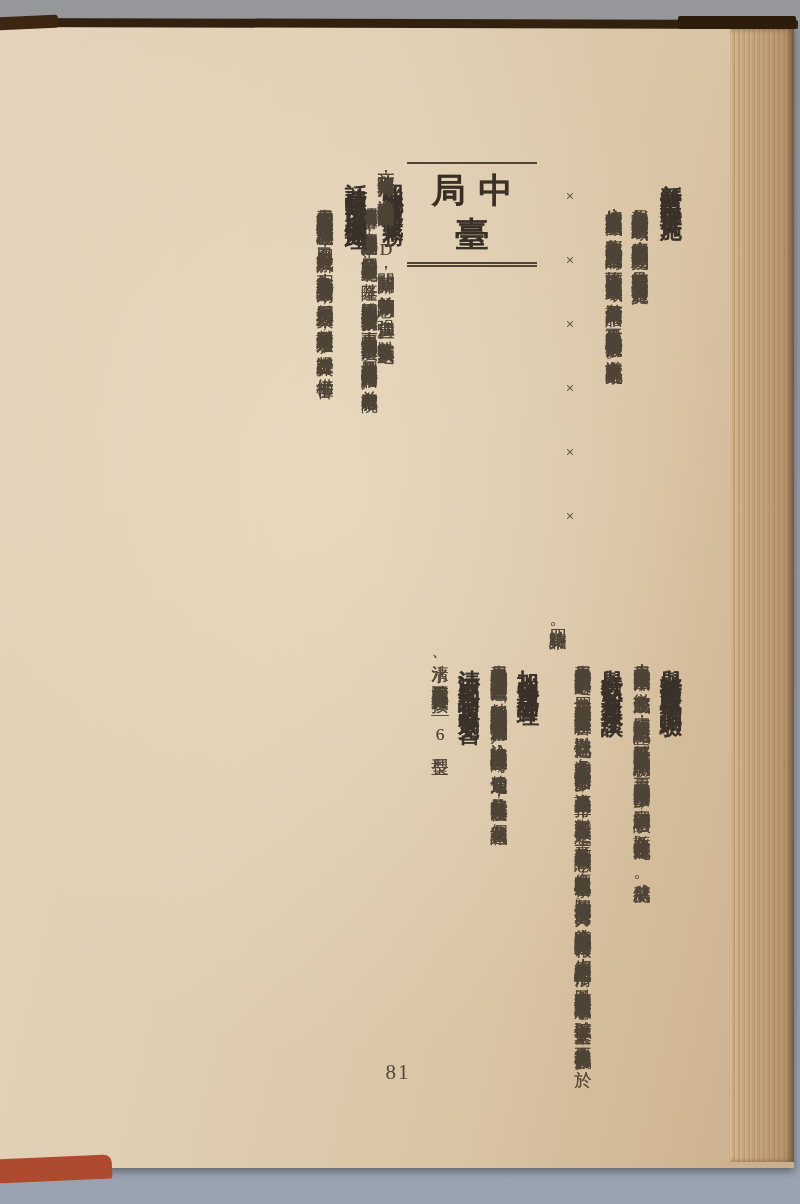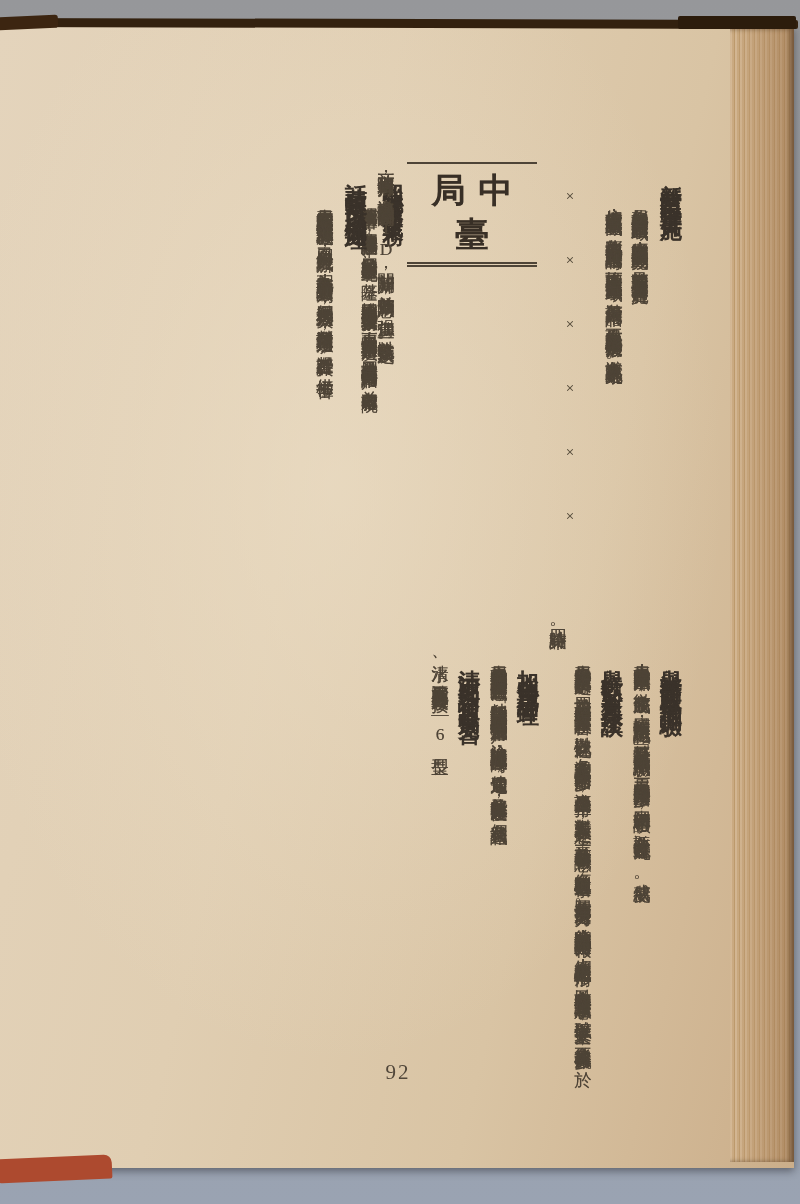--- a/index.html
+++ b/index.html
@@ -139,14 +139,14 @@
       <h3 class="vtitle">加強公用電話管理</h3>
       <p class="body">臺中局為加强公用電話代管戶對管理公用電話之責任觀念，特印製「公用電話代管戶聯絡業務用電話號碼卡」一批贈送代管用戶，洽請如遇話機或照明設備障碍時，儘速通知電局，俾能及時派員迅速修復，便利公衆通訊。</p>
     </section>
 
     <section class="sec">
       <h3 class="vtitle">清沙兩局話務員赴中局見習</h3>
       <p class="body">清水、沙鹿兩局為配合五月廿八日改接T—6型長</p>
     </section>
   </div>
 
-  <div class="pagenum">92</div>
+  <div class="pagenum">81</div>
 </div>
 
 </body></html>

